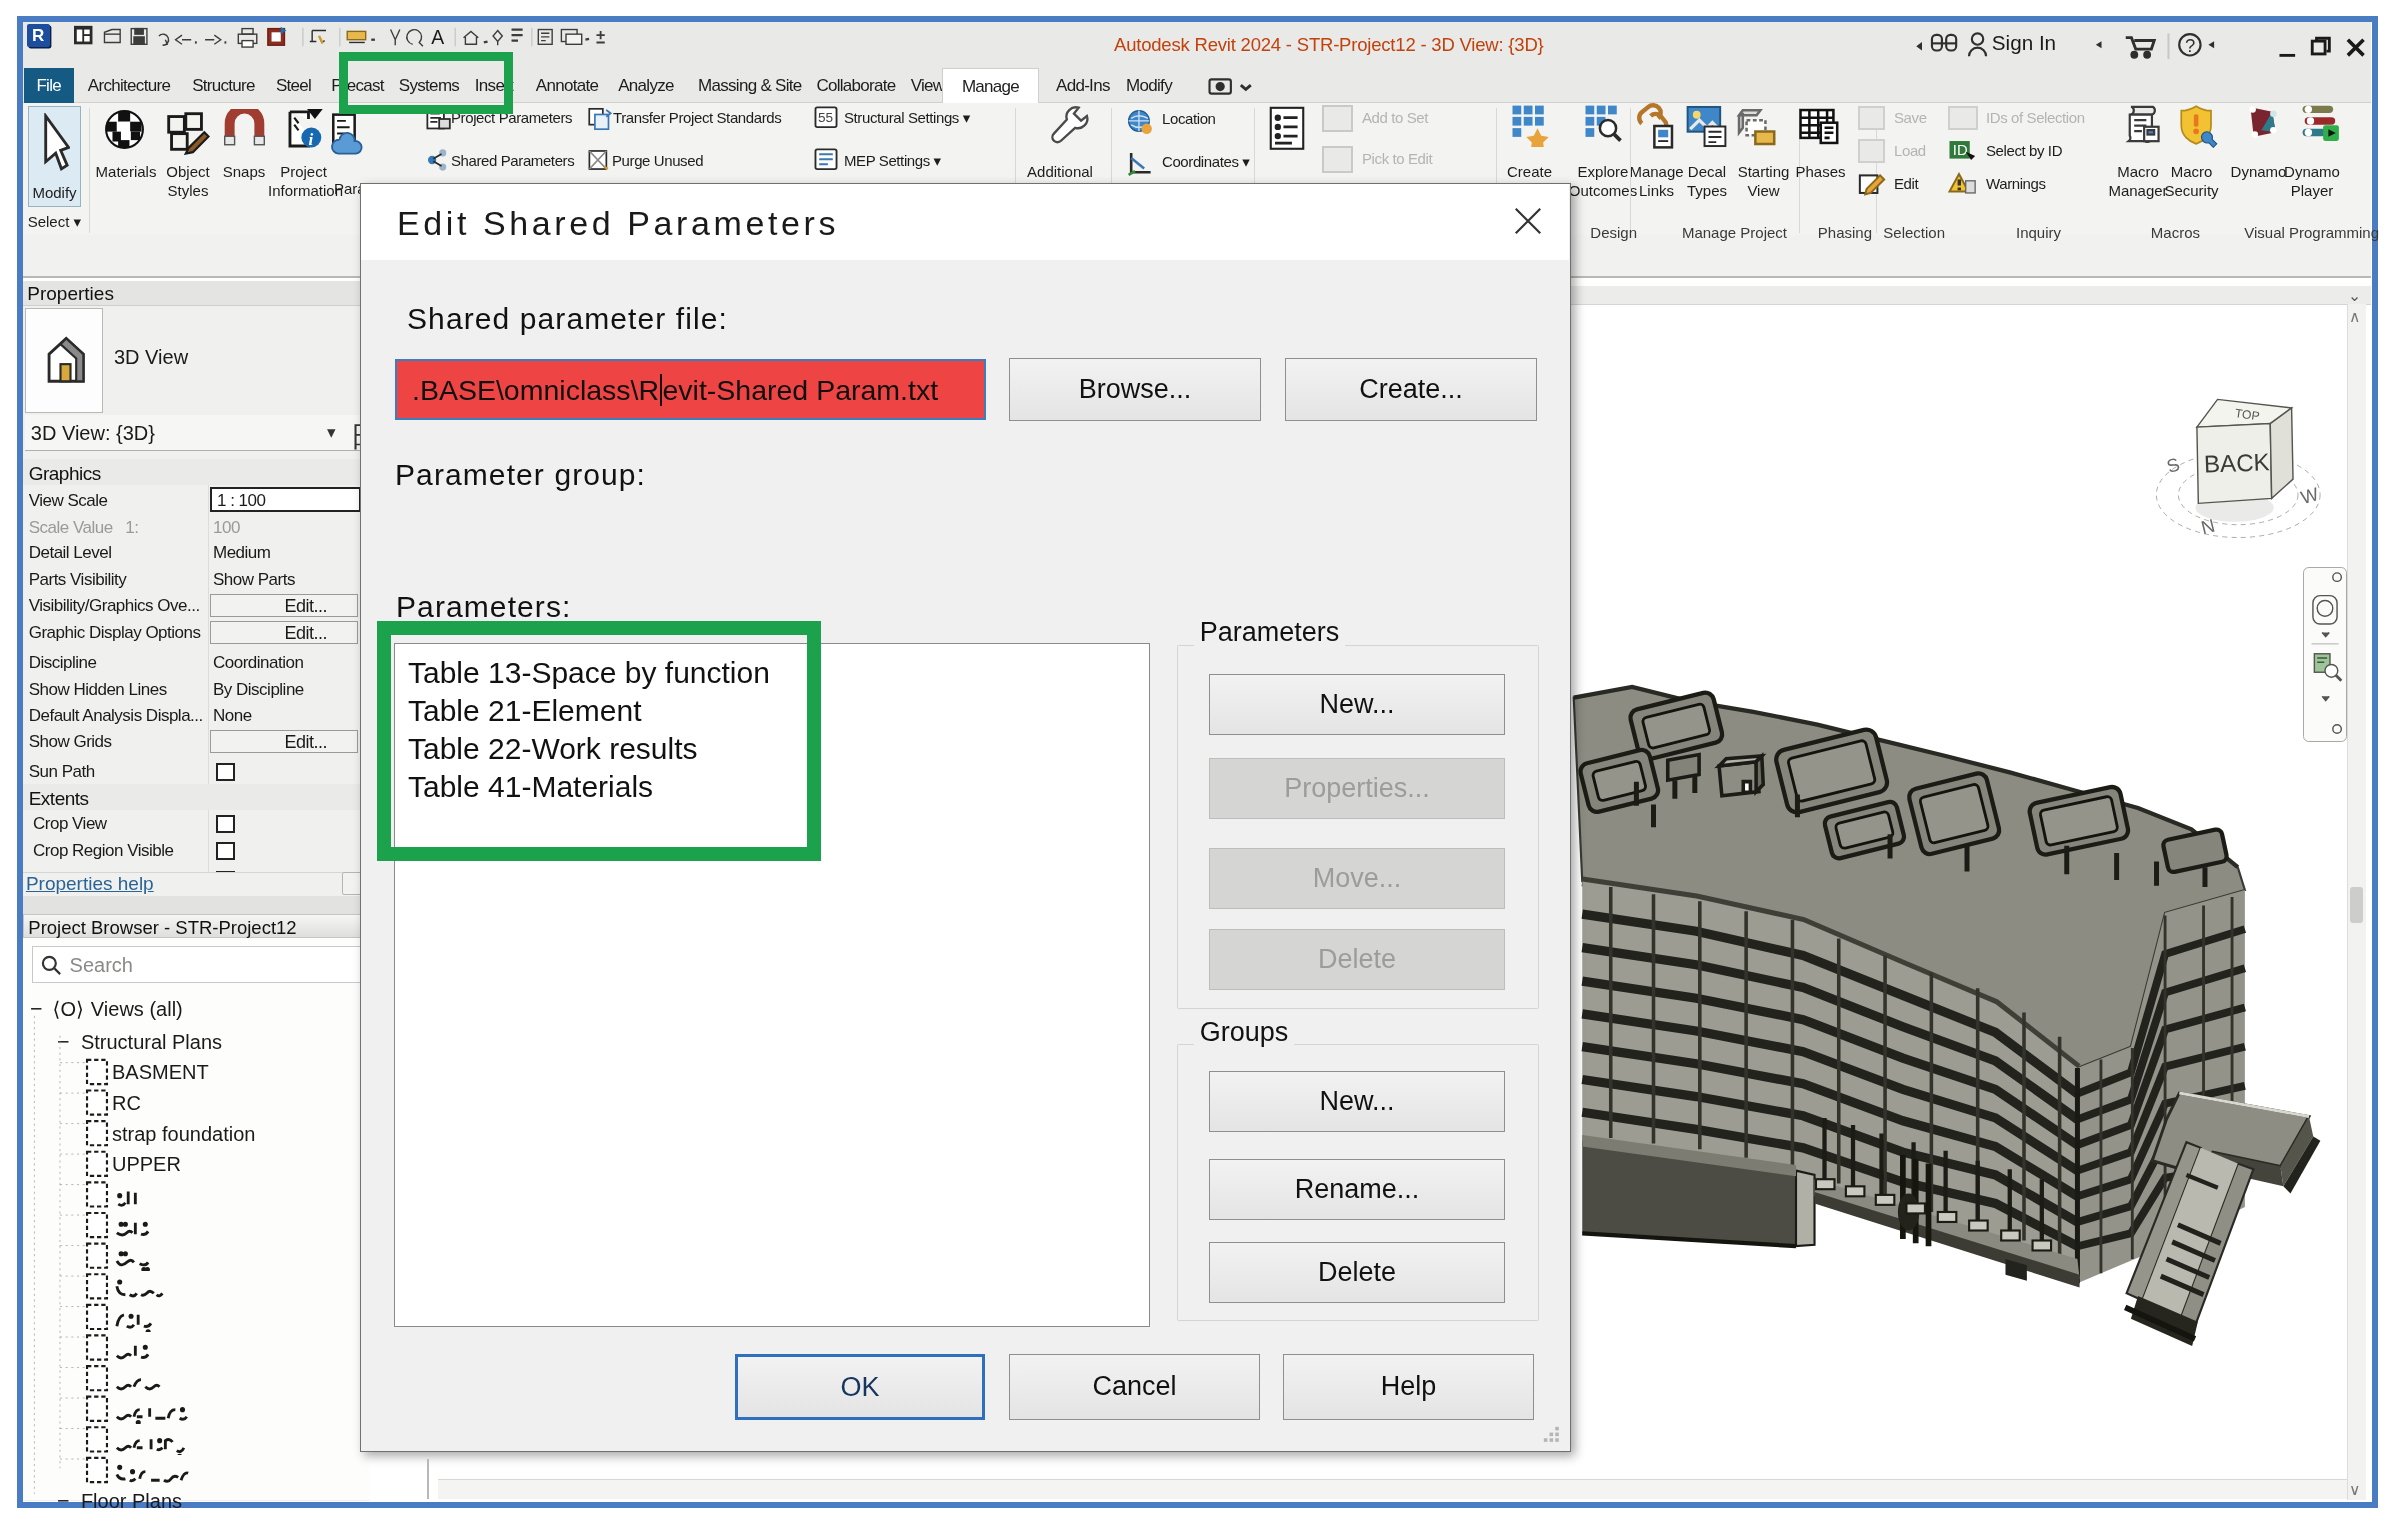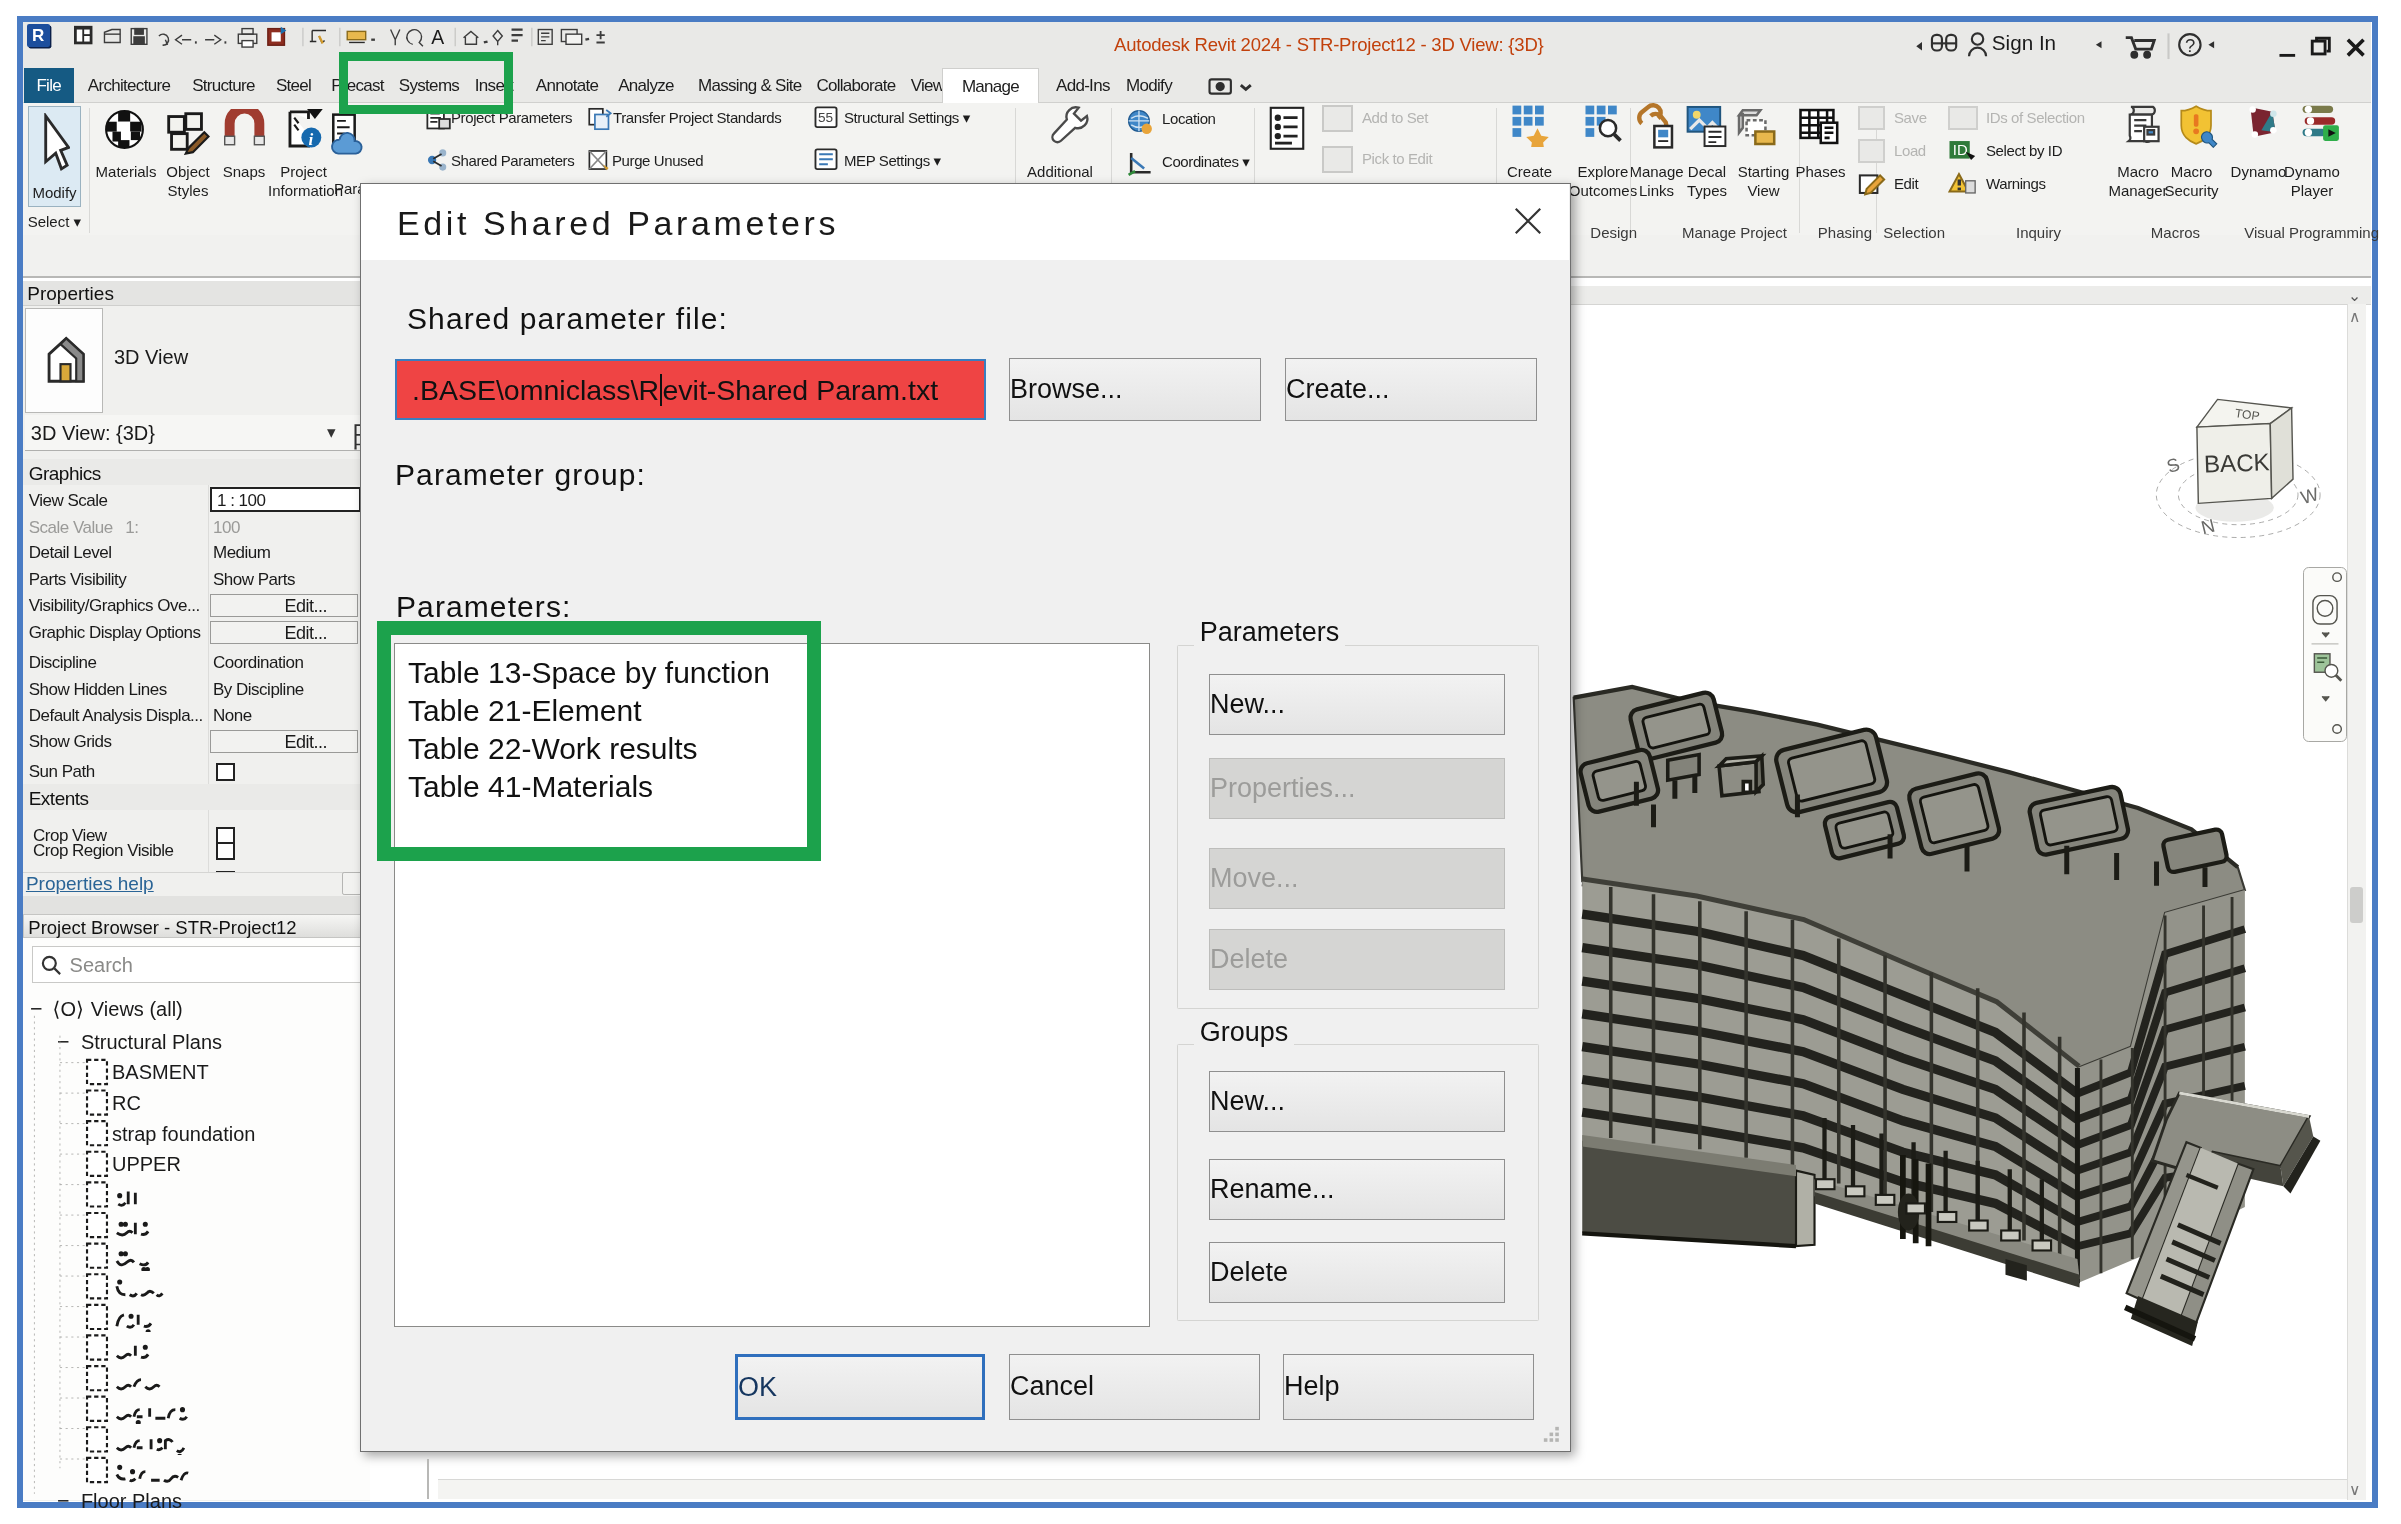--- a/index.html
+++ b/index.html
@@ -24,21 +24,21 @@
 .prow{position:absolute;left:0;width:347px;height:26px;font-size:17px;letter-spacing:-0.5px;color:#1a1a1a;}
 .prow .lbl{position:absolute;left:5.7px;top:3.6px;white-space:nowrap;}
 .prow .val{position:absolute;left:190px;top:3.6px;white-space:nowrap;}
 .phead{background:#eaeae8;font-size:19px;color:#111;}
 .editbtn{position:absolute;left:187px;top:1.4px;width:148px;height:23.5px;background:#f2f2f0;border:0.7px solid #9a9a98;font-size:18px;text-align:right;padding-right:30px;line-height:22px;}
 .cb{position:absolute;left:193px;top:4.3px;width:18.5px;height:18.5px;border:2.1px solid #222;background:#fff;}
 
 #dlg{position:absolute;left:337px;top:161px;width:1211px;height:1269px;background:#f0f0f0;
  border:1.4px solid #707070;box-shadow:4.3px 4.3px 10px rgba(0,0,0,.35);}
 .btn{position:absolute;background:linear-gradient(#f2f2f2,#e4e4e4);border:1.4px solid #8f8f8f;
- font-size:27px;color:#111;text-align:left;}
+ font-size:27px;color:#111;text-align:center;}
 .btn.dis{background:#d5d5d3;color:#9c9c9a;border-color:#bdbdbb;}
 .grpbox{position:absolute;border:1.4px solid #d4d4d2;border-radius:1.4px;}
 .grplab{position:absolute;font-size:27px;color:#111;background:#f0f0f0;padding:0 5.7px;}
 
 .green{position:absolute;border:9.3px solid #1ca24c;background:transparent;z-index:60;}
 .treerow{position:absolute;left:0;height:31px;font-size:20px;color:#1a1a1a;white-space:nowrap;}
 </style>
 </head>
 <body>
 <div id="frame">
@@ -473,21 +473,21 @@
       <span class="lbl">Show Grids</span>
       <span class="editbtn">Edit...</span>
     </div>
 <div class="prow" style="top:736px;">
       <span class="lbl">Sun Path</span>
       <span class="cb"></span>
     </div>
 <div class="prow phead" style="top:762px;">
       <span class="lbl">Extents</span>
     </div>
-<div class="prow" style="top:788px;margin-top:12px;">
+<div class="prow" style="top:788px;">
       <span class="lbl" style="left:10px;">Crop View</span>
       <span class="cb"></span>
     </div>
 <div class="prow" style="top:815px;">
       <span class="lbl" style="left:10px;">Crop Region Visible</span>
       <span class="cb"></span>
     </div>
 <div class="prow" style="top:842px;">
       <span class="lbl" style="left:10px;">&nbsp;</span>
       <span class="cb" style="top:7.1px;height:10px;border-bottom:none;"></span>

